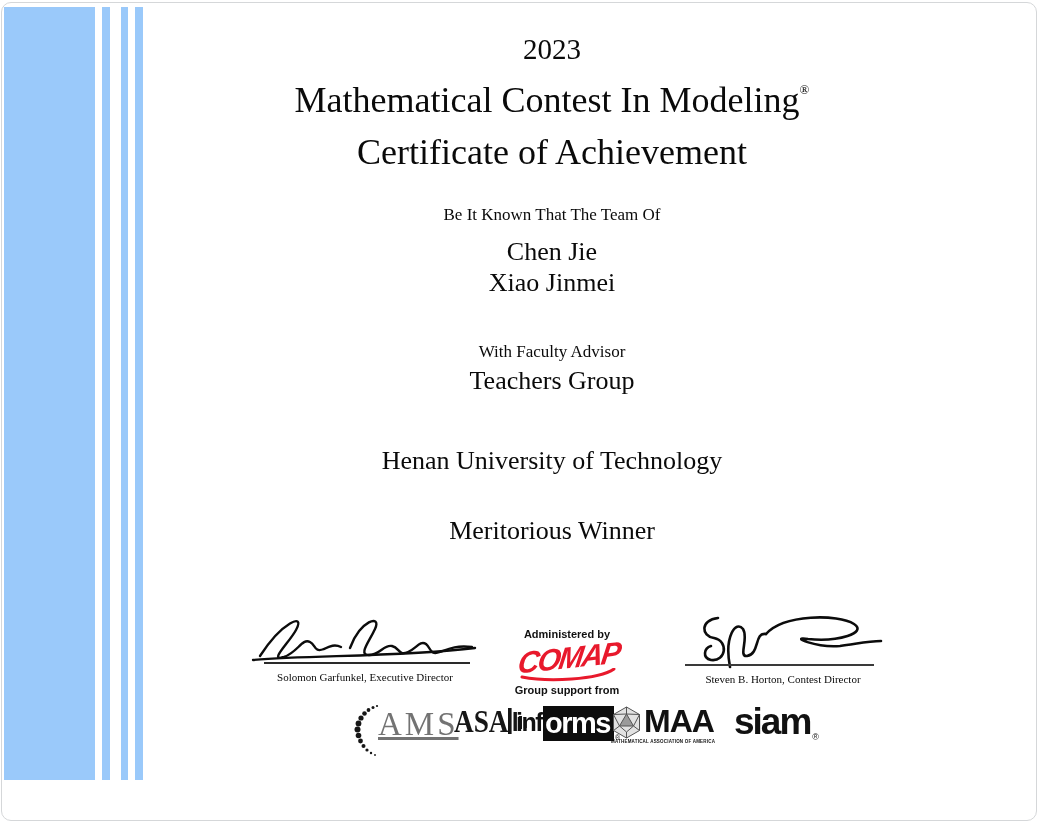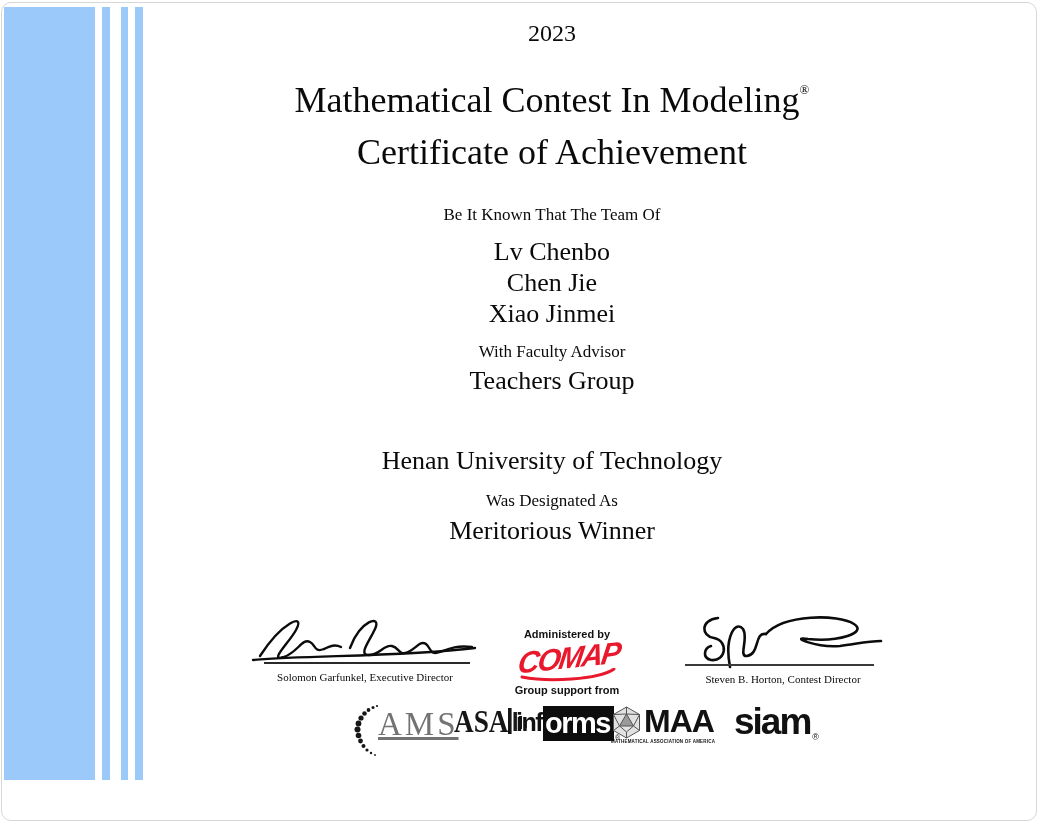--- a/index.html
+++ b/index.html
@@ -6,21 +6,21 @@
   body{width:1038px;height:822px;position:relative;overflow:hidden;
        font-family:"Liberation Serif","DejaVu Serif",serif;color:#0a0a0a;}
   .card{position:absolute;left:1px;top:2px;width:1034px;height:817px;
         background:#ffffff;border:1px solid #d5d7d9;border-radius:10px;overflow:hidden;}
   .stripe{position:absolute;top:4px;height:773px;background:#9ac9fa;}
   .stripe-wide{left:2px;width:91px;}
   .stripe-1{left:100px;width:8px;}
   .stripe-2{left:119px;width:7px;}
   .stripe-3{left:133px;width:8px;}
   .cline{position:absolute;left:143px;width:814px;text-align:center;white-space:nowrap;}
-  .year{top:17px;font-size:24px;}
+  .year{top:30px;font-size:29px;}
   .title{top:76px;font-size:36px;}
   .title .reg{font-size:13px;vertical-align:18px;}
   .subtitle{top:128px;font-size:36px;}
   .small-label{font-size:17px;}
   .big-line{font-size:26px;}
   .team-intro{top:202px;}
   .team-names{top:233px;line-height:31px;font-size:26px;}
   .advisor-intro{top:339px;}
   .advisor{top:363px;}
   .of-label{top:417px;}
@@ -73,28 +73,26 @@
   <div class="stripe stripe-1"></div>
   <div class="stripe stripe-2"></div>
   <div class="stripe stripe-3"></div>
 
   <div class="cline year">2023</div>
   <div class="cline title"><span>Mathematical Contest In Modeling</span><span class="reg">®</span></div>
   <div class="cline subtitle">Certificate of Achievement</div>
 
   <div class="cline small-label team-intro">Be It Known That The Team Of</div>
   <div class="cline team-names">
-    <div>Lv Chenbo</div>
     <div>Chen Jie</div>
     <div>Xiao Jinmei</div>
   </div>
   <div class="cline small-label advisor-intro">With Faculty Advisor</div>
   <div class="cline big-line advisor">Teachers Group</div>
   <div class="cline big-line institution">Henan University of Technology</div>
-  <div class="cline small-label designated">Was Designated As</div>
   <div class="cline big-line designation">Meritorious Winner</div>
 
   <svg class="sig-svg" style="left:248px;top:611px;" width="228" height="52" viewBox="0 0 228 52">
     <g fill="none" stroke="#0c0c0c" stroke-width="2.4" stroke-linecap="round">
       <path d="M10,42 C32,8 56,-2 46,16 C39,29 18,48 34,43 C48,38 52,24 60,28 C66,31 64,39 74,35"></path>
       <path d="M74,35 C80,32 85,30 91,33"></path>
       <path d="M100,34 C110,6 132,0 125,15 C119,28 108,41 119,41 C130,41 134,30 142,32 C150,34 148,42 158,38 C166,35 170,26 176,30 C181,34 180,42 190,38 C198,35 206,31 222,33"></path>
       <path d="M3,46 C60,41 150,43 225,34"></path>
     </g>
   </svg>

